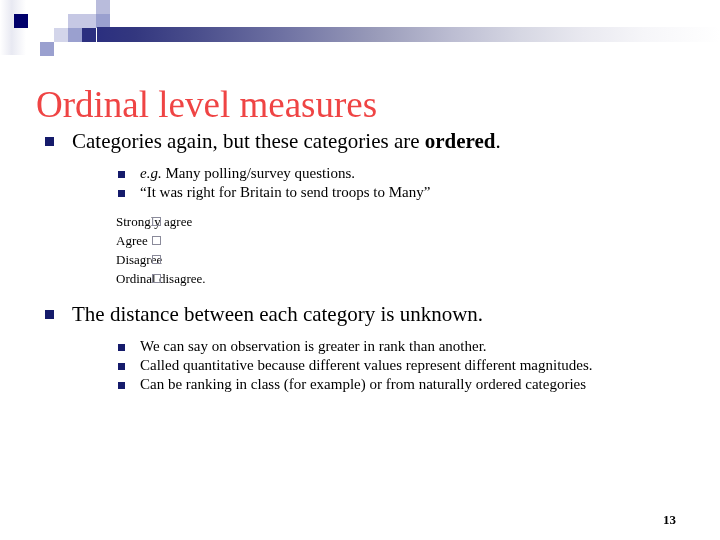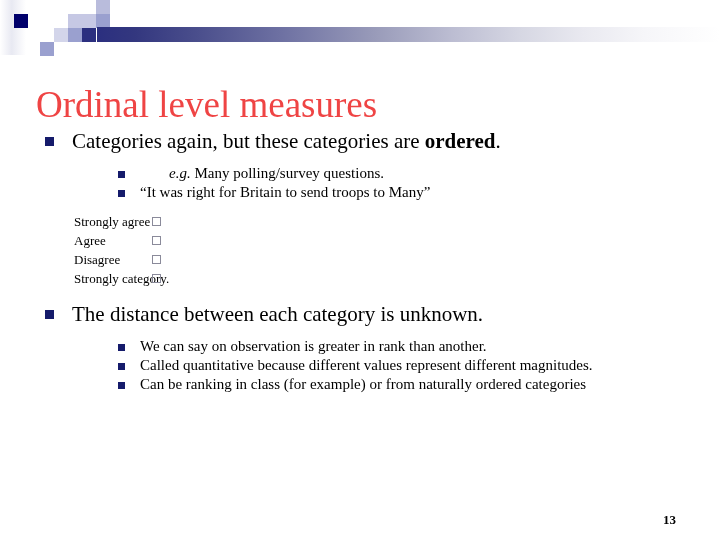--- a/index.html
+++ b/index.html
@@ -106,25 +106,25 @@
     margin: 0;
   }
   .lvl2 .bullet {
     position: absolute;
     left: 118px;
     top: 7px;
     width: 7px;
     height: 7px;
     background: #151b6b;
   }
-  .lvl2 i { font-style: italic; margin-left: 29px; }
+  .lvl2 i { font-style: italic; }
 
   .lvl3 {
     position: relative;
-    padding-left: 74px;
+    padding-left: 116px;
     font-size: 13px;
     line-height: 19px;
     color: #000000;
     margin: 0;
   }
   .lvl3 .bullet {
     position: absolute;
     left: 152px;
     top: 5px;
     width: 7px;
@@ -192,21 +192,21 @@
     <div class="lvl3">
       <span class="bullet"></span><span>Strongly agree</span>
     </div>
     <div class="lvl3">
       <span class="bullet"></span><span>Agree</span>
     </div>
     <div class="lvl3">
       <span class="bullet"></span><span>Disagree</span>
     </div>
     <div class="lvl3">
-      <span class="bullet"></span><span>Strongly category.</span>
+      <span class="bullet"></span><span>Ordinal disagree.</span>
     </div>
 
     <div class="gap-c"></div>
 
     <div class="lvl1">
       <span class="bullet"></span><span class="txt">The distance between each category is unknown.</span>
     </div>
 
     <div class="gap-a"></div>
 

